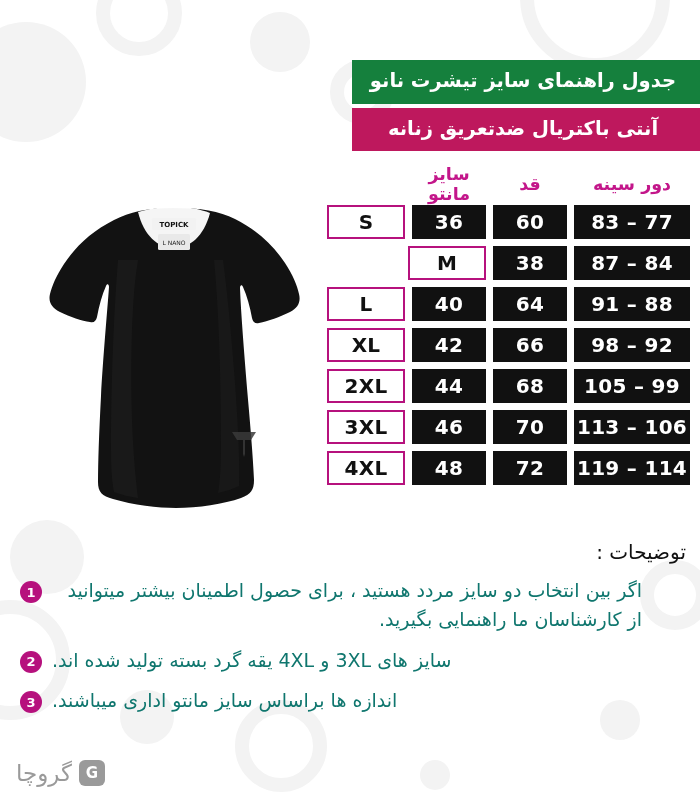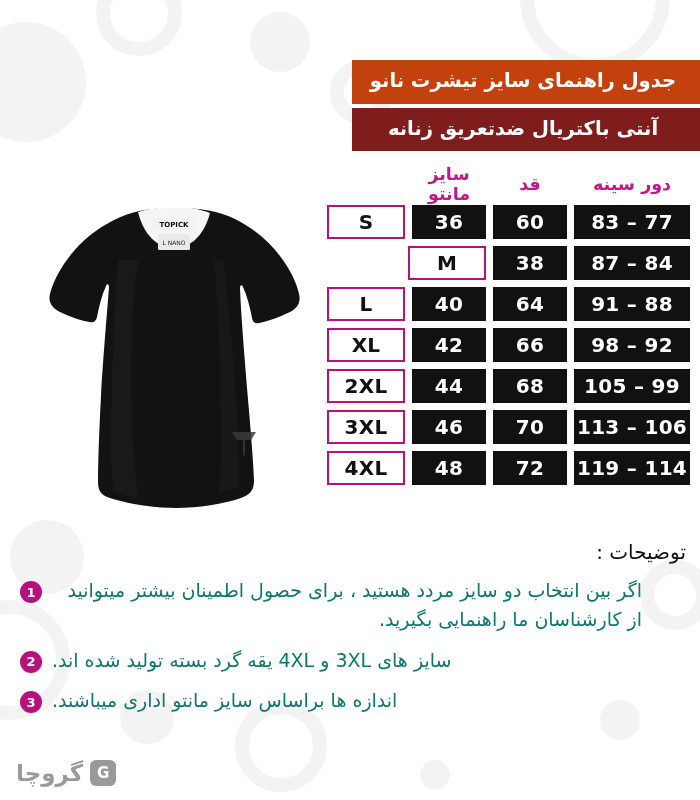--- a/index.html
+++ b/index.html
@@ -27,31 +27,31 @@
 
   
   .header {
     position: absolute;
     top: 60px;
     right: 0;
     left: 352px;
     z-index: 3;
   }
   .hdr-line {
-    background: #c2410c;
+    background: #15803d;
     color: #ffffff;
     font-size: 19.5px;
     font-weight: bold;
     line-height: 1;
     padding: 11px 24px 13px 18px;
     white-space: nowrap;
     text-align: center;
   }
   .hdr-line.l1 { margin-bottom: 4px; }
-  .hdr-line.l2 { background: #7f1d1d; }
+  .hdr-line.l2 { background: #be185d; }
 
   
   .shirt-wrap {
     position: absolute;
     left: 18px;
     top: 190px;
     width: 310px;
     height: 330px;
     z-index: 2;
   }
@@ -154,21 +154,21 @@
   }
   .brand-mark {
     width: 26px; height: 26px;
     border-radius: 6px;
     background: #9a9a9a;
     display: flex; align-items: center; justify-content: center;
     color: #fff; font-size: 15px; font-weight: bold;
   }
   .brand-text {
     font-size: 23px;
-    font-weight: bold;
+    font-weight: normal;
     color: #9a9a9a;
     letter-spacing: 1px;
     text-align: right;
   }
 </style>
 </head>
 <body>
 
 <div class="bubbles">
   <div class="bub" style="width:120px;height:120px;left:-34px;top:22px;"></div>

